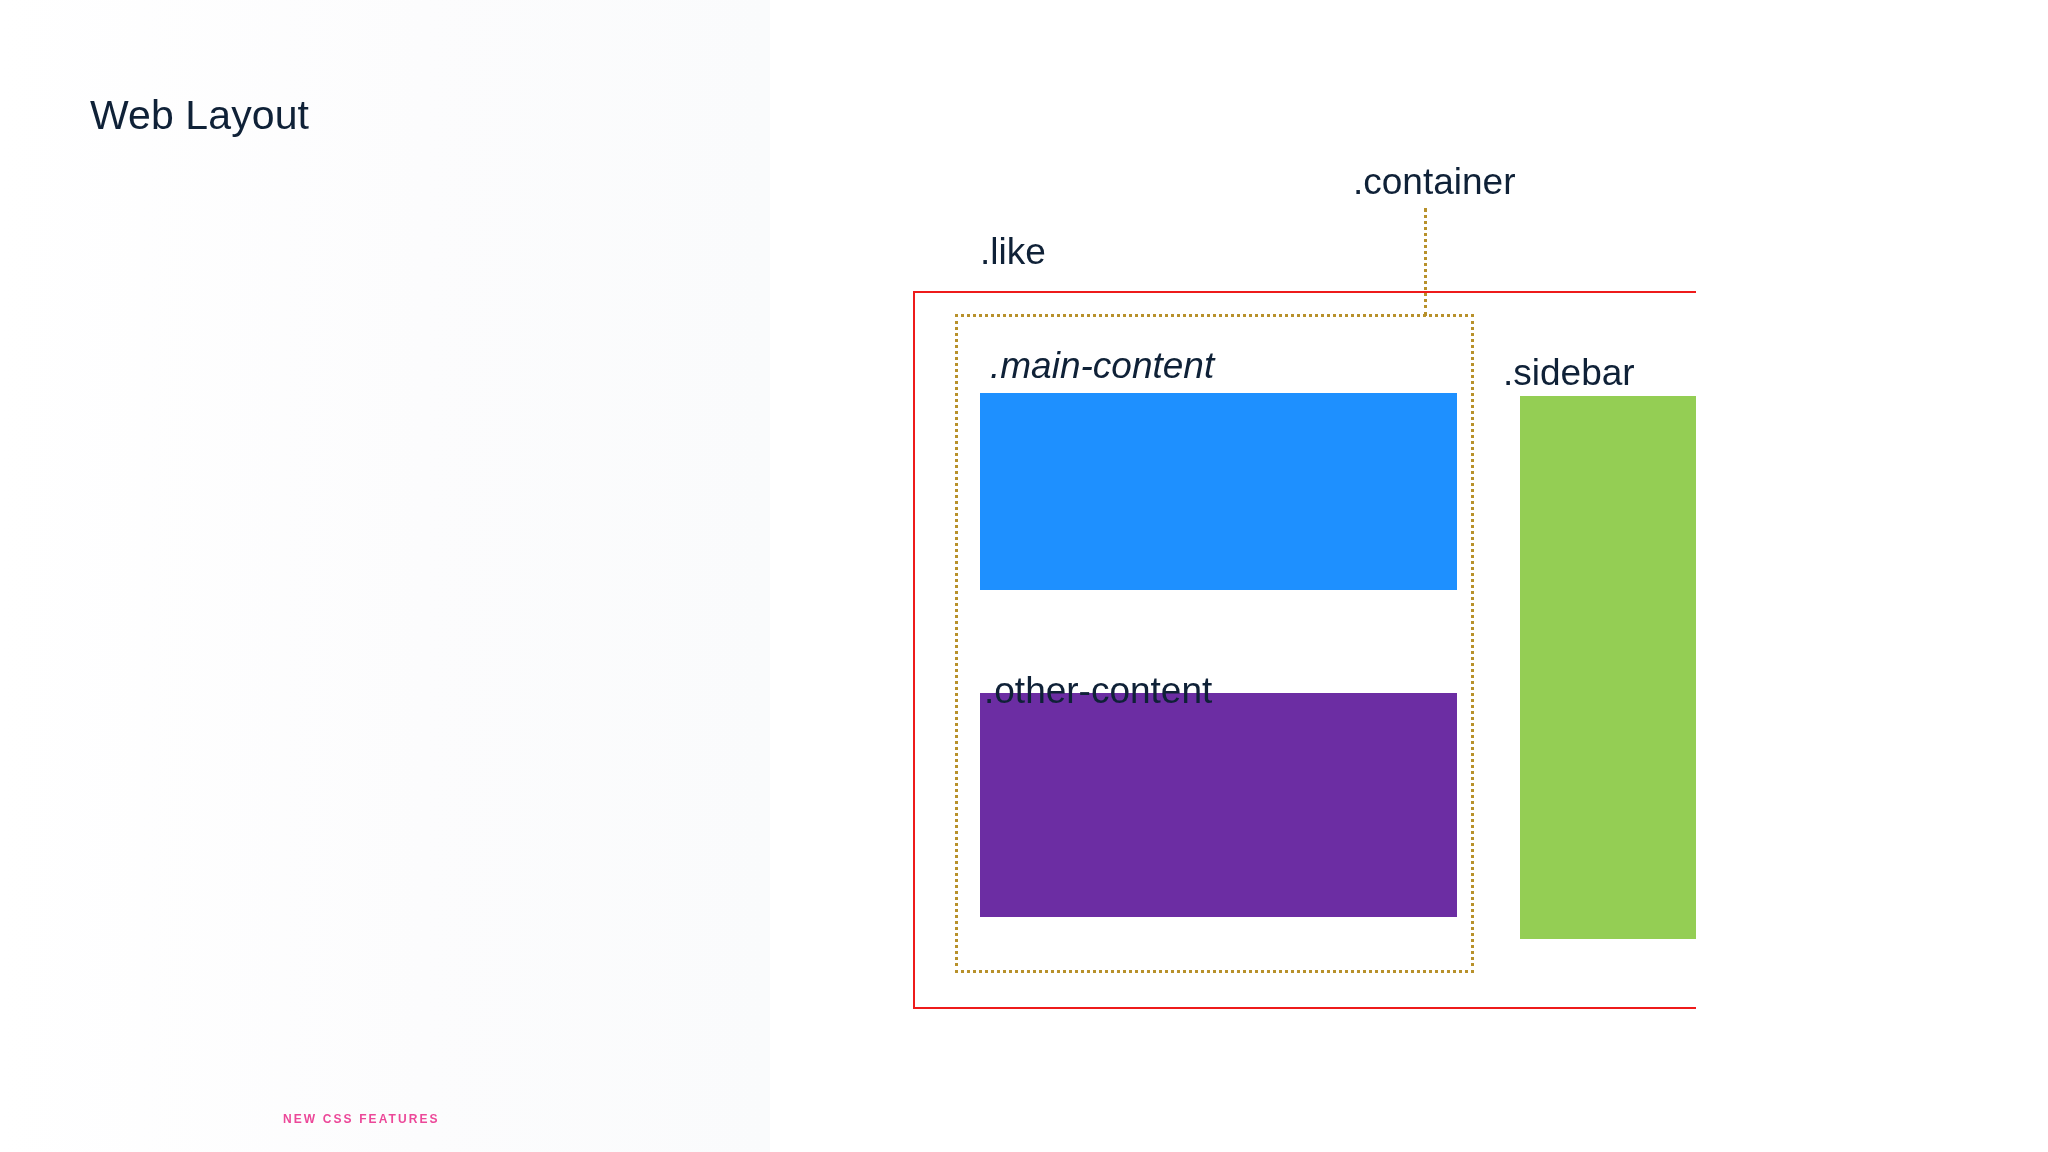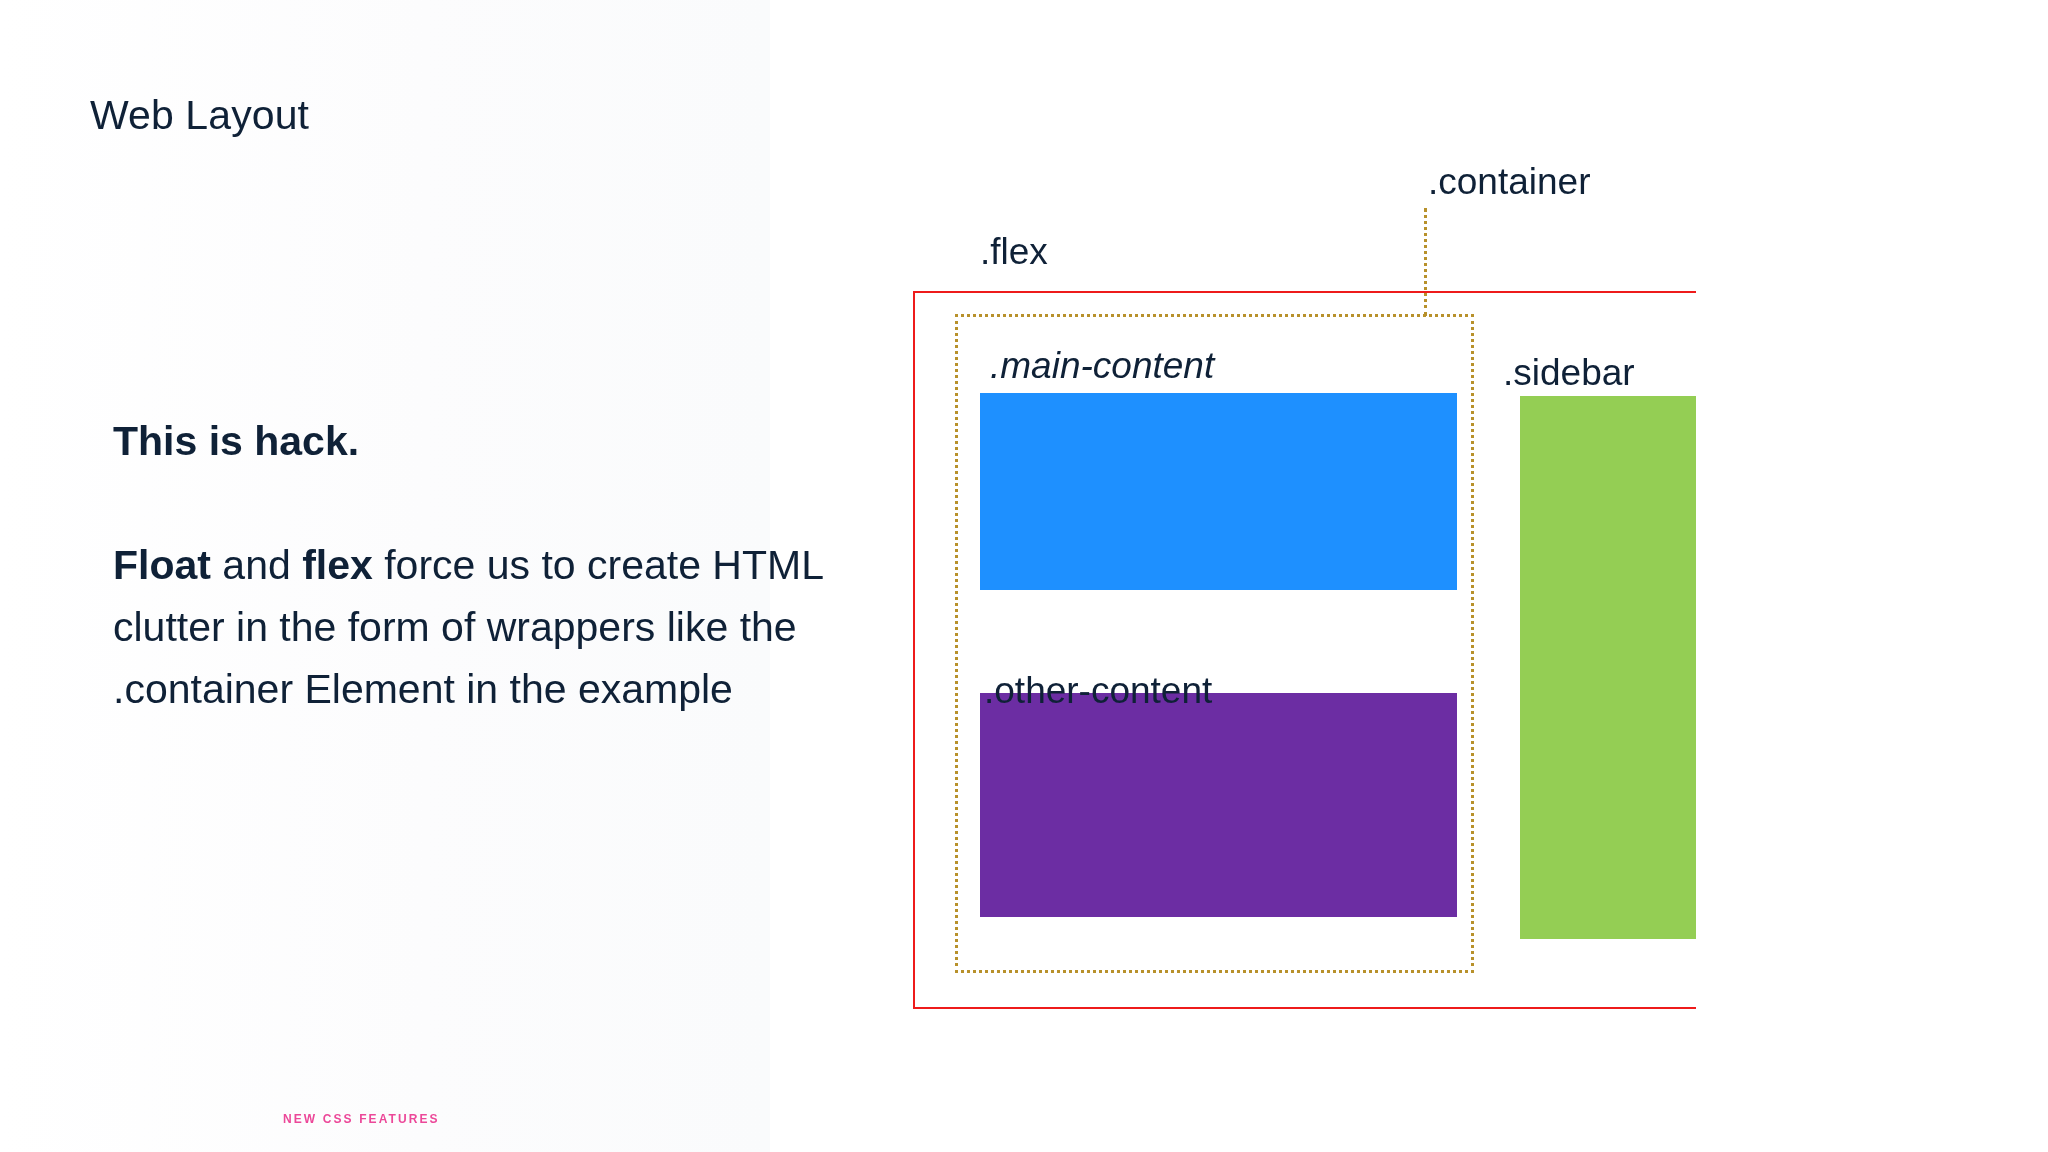--- a/index.html
+++ b/index.html
@@ -161,51 +161,47 @@
   
   .diagram-label {
     position: absolute;
     color: #0f2137;
     font-size: 37px;
     line-height: 1.1;
     white-space: nowrap;
     pointer-events: auto;
   }
   #label-wrap      { left: 980px;  top: 232px; }
-  #label-container { left: 1428px; top: 162px; }
+  #label-container { left: 1353px; top: 162px; }
   #label-main      { left: 990px;  top: 346px; font-style: italic; }
   #label-other     { left: 984px;  top: 671px; }
   #label-sidebar   { left: 1503px; top: 353px; }
 </style>
 </head>
 <body>
 
 <div id="slide">
 
   <div id="bg-wash"></div>
 
   <div id="slide-title">Web Layout</div>
 
-  <div id="body-copy">
-    <p id="lead-line">This is hack.</p>
-    <p id="para-line"><b>Float</b><span> and </span><b>flex</b><span> force us to create HTML clutter in the form of wrappers like the .container Element in the example</span></p>
-  </div>
 
   <div id="footer-label">NEW CSS FEATURES</div>
 
   <div id="diagram">
 
     <div id="wrap-box"></div>
     <div id="container-box"></div>
     <div id="container-leader"></div>
 
     <div id="main-content-block"></div>
     <div id="other-content-block"></div>
     <div id="sidebar-block"></div>
 
-    <div class="diagram-label" id="label-wrap">.flex</div>
+    <div class="diagram-label" id="label-wrap">.like</div>
     <div class="diagram-label" id="label-container">.container</div>
     <div class="diagram-label" id="label-main">.main-content</div>
     <div class="diagram-label" id="label-other">.other-content</div>
     <div class="diagram-label" id="label-sidebar">.sidebar</div>
 
   </div>
 </div>
 
 </body></html>

